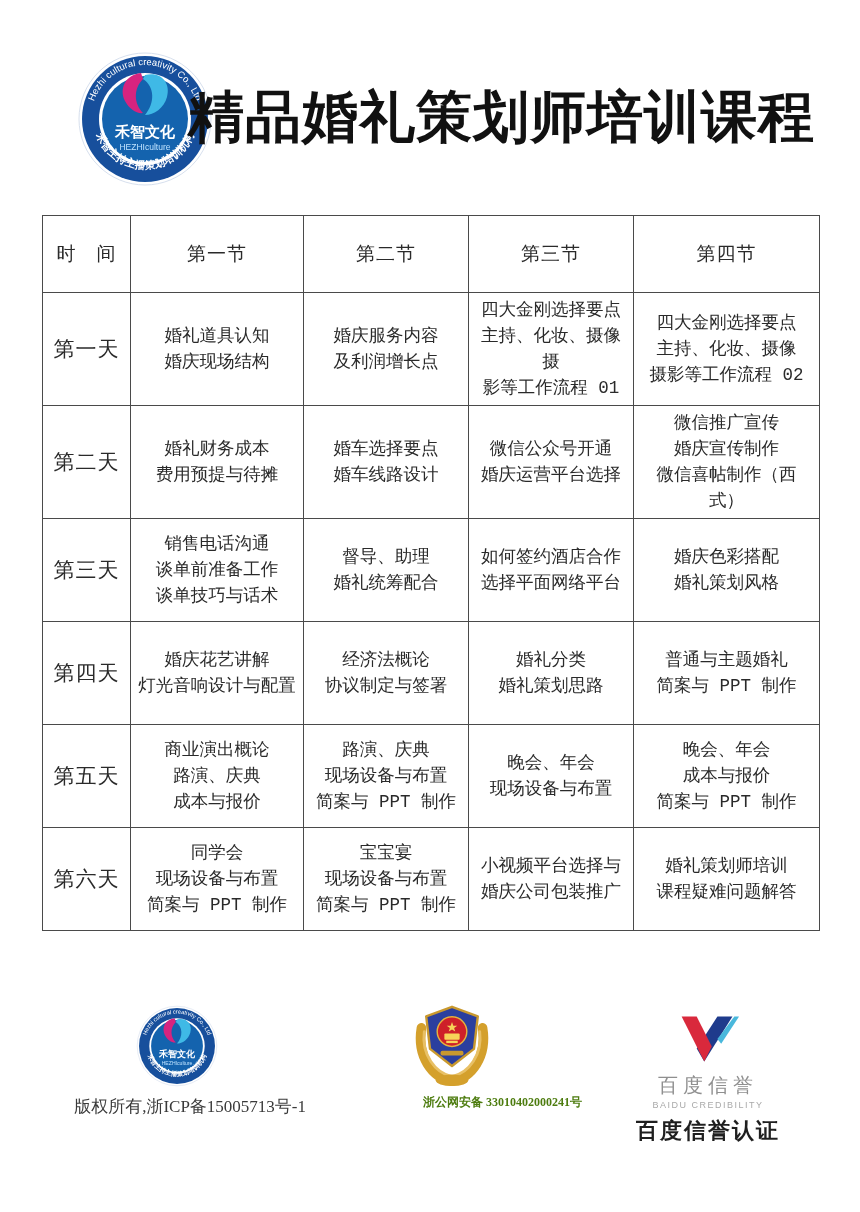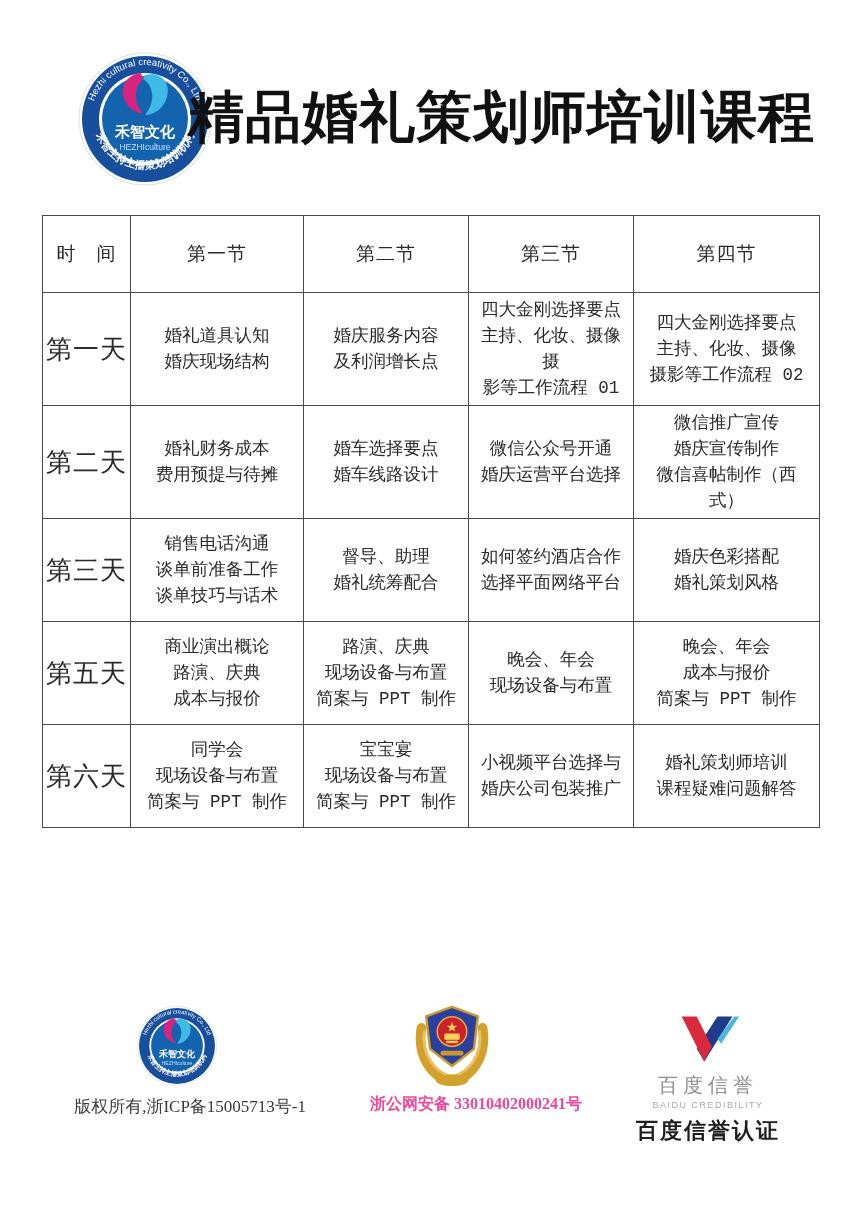--- a/index.html
+++ b/index.html
@@ -48,40 +48,40 @@
     background: #ffffff;
   }
   table.schedule thead tr { height: 77px; }
   table.schedule tbody tr { height: 103px; }
   table.schedule th {
     font-size: 19px;
     font-weight: 400;
     letter-spacing: 1px;
   }
   td.day {
-    font-size: 26px;
+    font-size: 21px;
     letter-spacing: 1px;
     margin-top: 15px;
   }
   td.cell {
     font-size: 17.5px;
     line-height: 26px;
     white-space: pre-line;
     padding: 4px 6px;
   }
 
   
   .footer-text {
     position: absolute;
     font-family: Liberation Serif, serif;
     text-align: right;
     white-space: nowrap;
   }
   .copyright-text { left: 50px; top: 1095px; width: 256px; font-size: 17px; color: #3a3a3a; }
-  .police-text    { left: 326px; top: 1094px; width: 256px; font-size: 16px; font-weight: 700; color: #ec4899; }
+  .police-text    { left: 326px; top: 1094px; width: 256px; font-size: 12px; font-weight: 700; color: #4d7c0f; }
 
   .police-badge { position: absolute; left: 409px; top: 1001px; width: 86px; height: 88px; }
 
   .baidu-block {
     position: absolute;
     left: 628px; top: 1012px; width: 160px;
     display: flex; flex-direction: column; align-items: center;
     font-family: "Liberation Sans", "DejaVu Sans", sans-serif;
   }
   .baidu-v { width: 64px; height: 54px; }
@@ -171,20 +171,31 @@
 谈单前准备工作
 谈单技巧与话术</td>
         <td class="cell">督导、助理
 婚礼统筹配合</td>
         <td class="cell">如何签约酒店合作
 选择平面网络平台</td>
         <td class="cell">婚庆色彩搭配
 婚礼策划风格</td>
       </tr>
       <tr>
+        <td class="day">第四天</td>
+        <td class="cell">婚庆花艺讲解
+灯光音响设计与配置</td>
+        <td class="cell">经济法概论
+协议制定与签署</td>
+        <td class="cell">婚礼分类
+婚礼策划思路</td>
+        <td class="cell">普通与主题婚礼
+简案与 PPT 制作</td>
+      </tr>
+      <tr>
         <td class="day">第五天</td>
         <td class="cell">商业演出概论
 路演、庆典
 成本与报价</td>
         <td class="cell">路演、庆典
 现场设备与布置
 简案与 PPT 制作</td>
         <td class="cell">晚会、年会
 现场设备与布置</td>
         <td class="cell">晚会、年会

